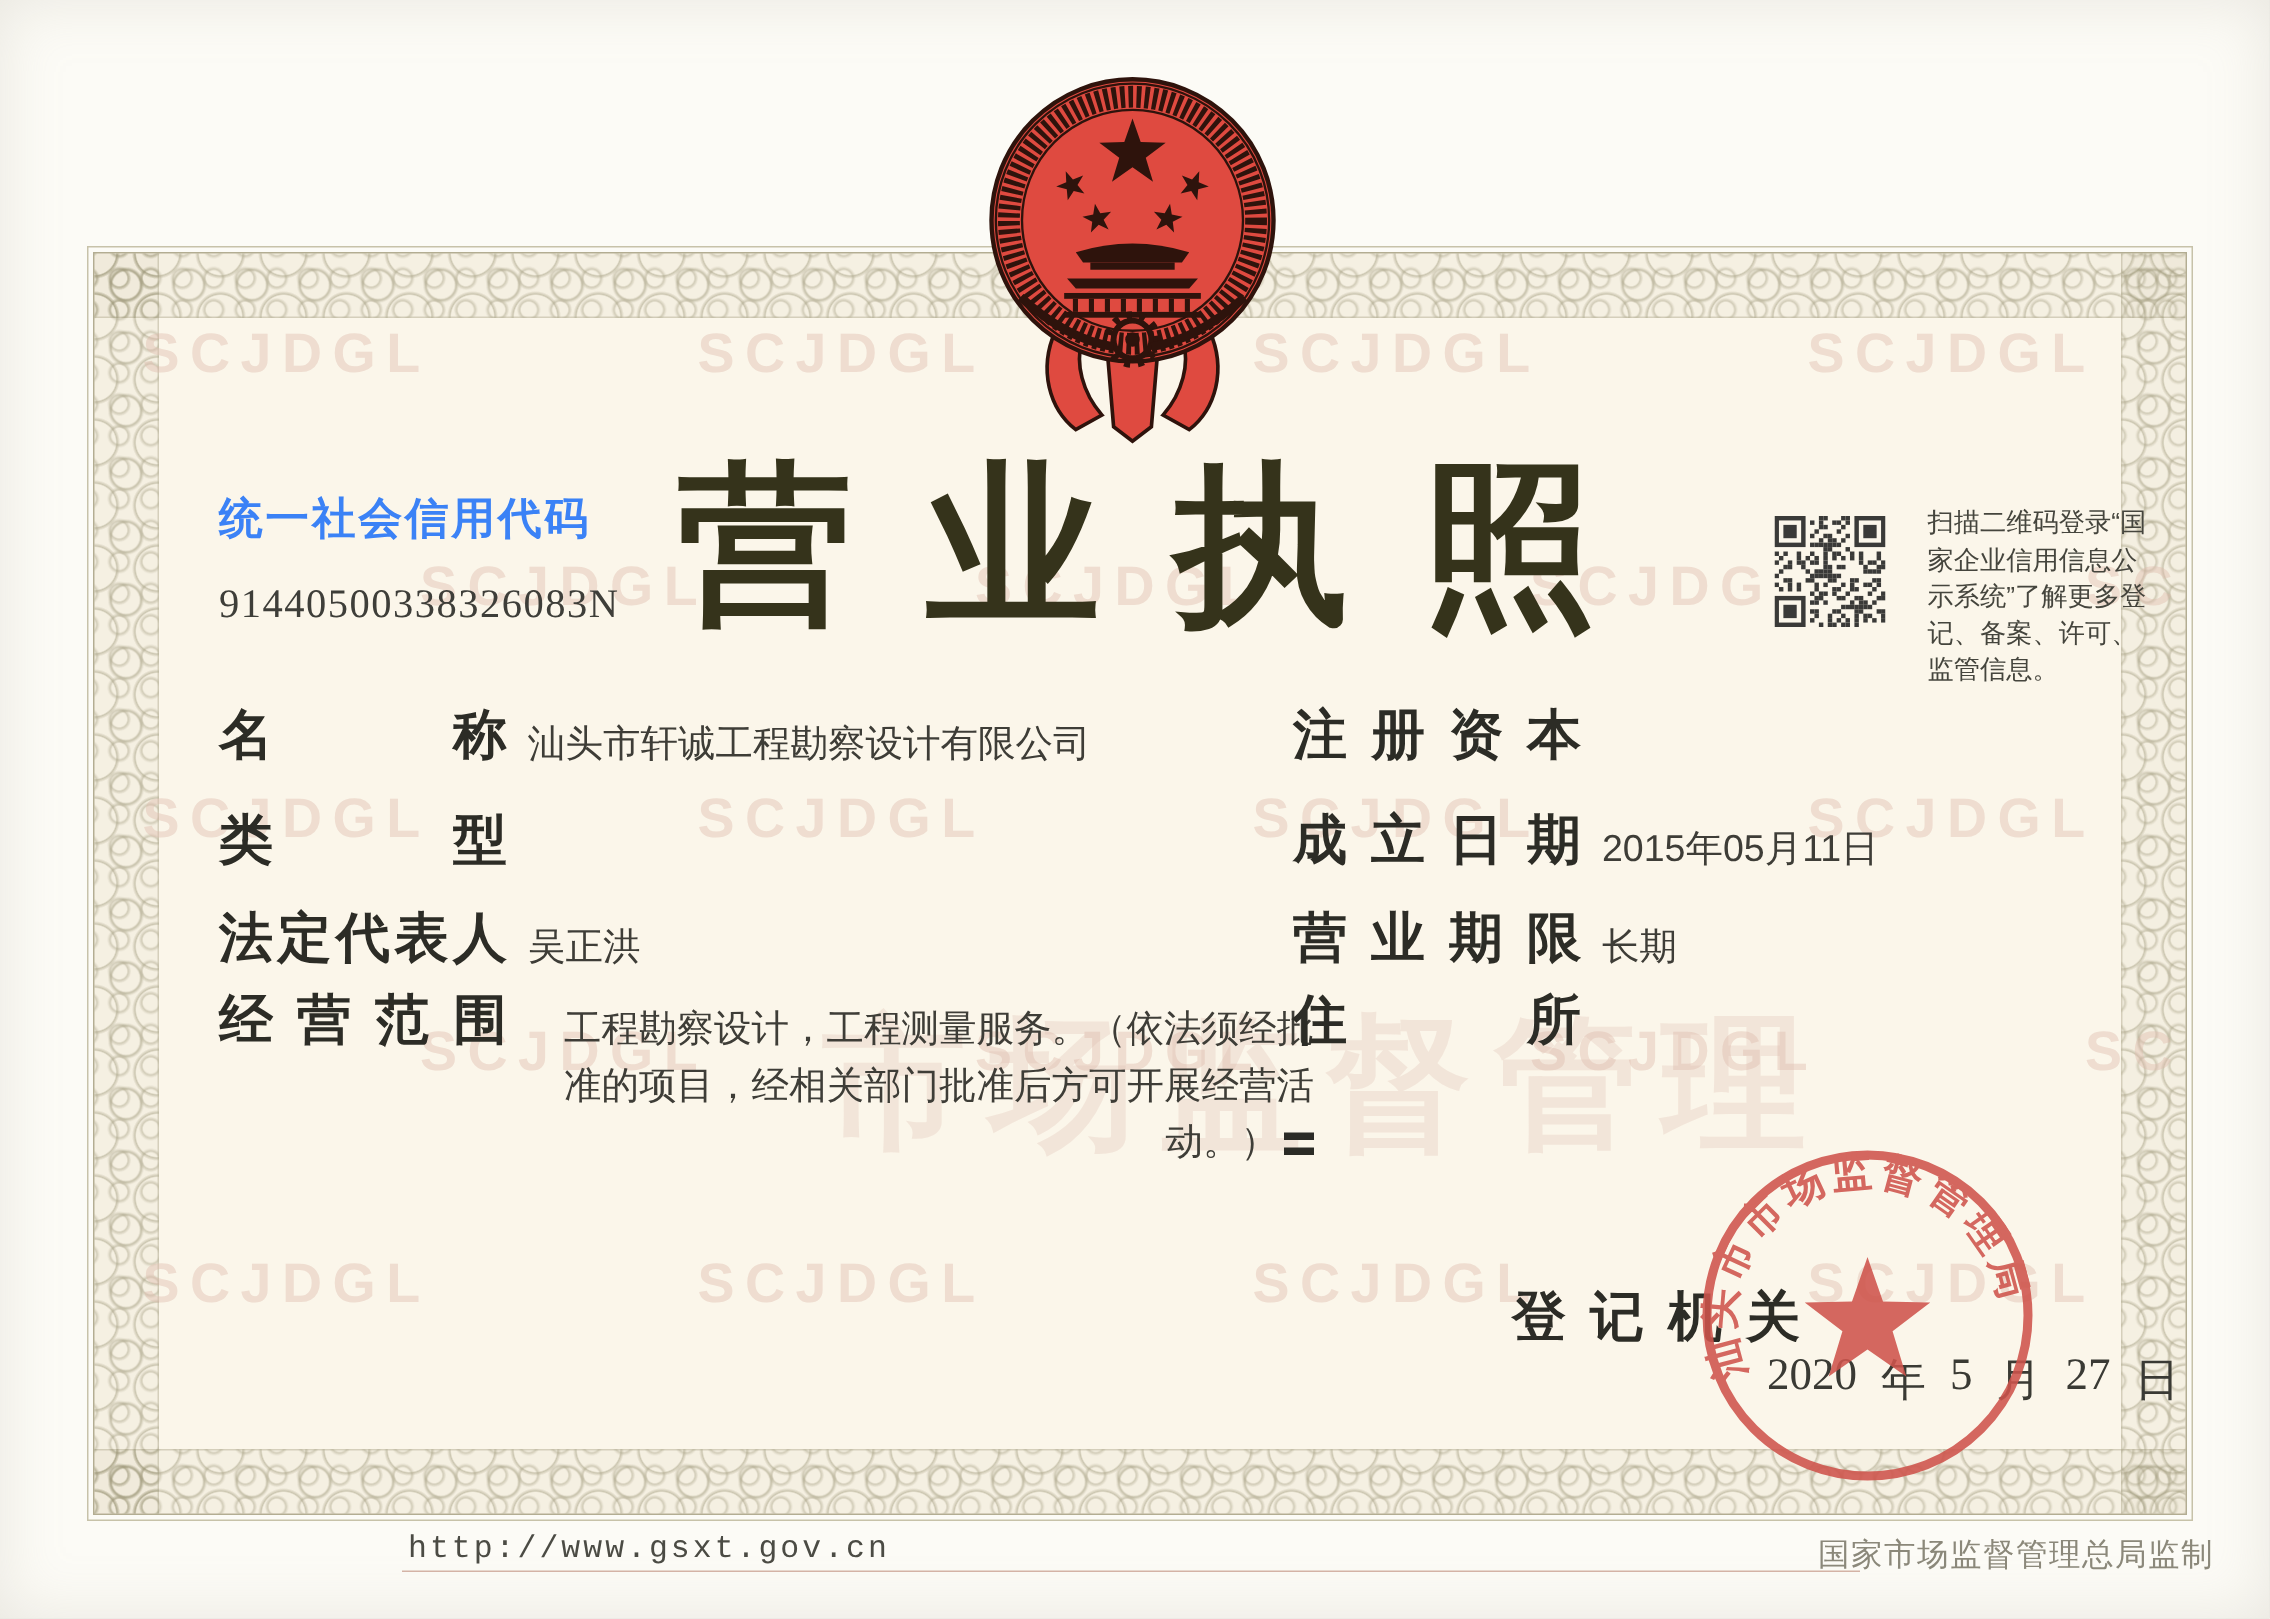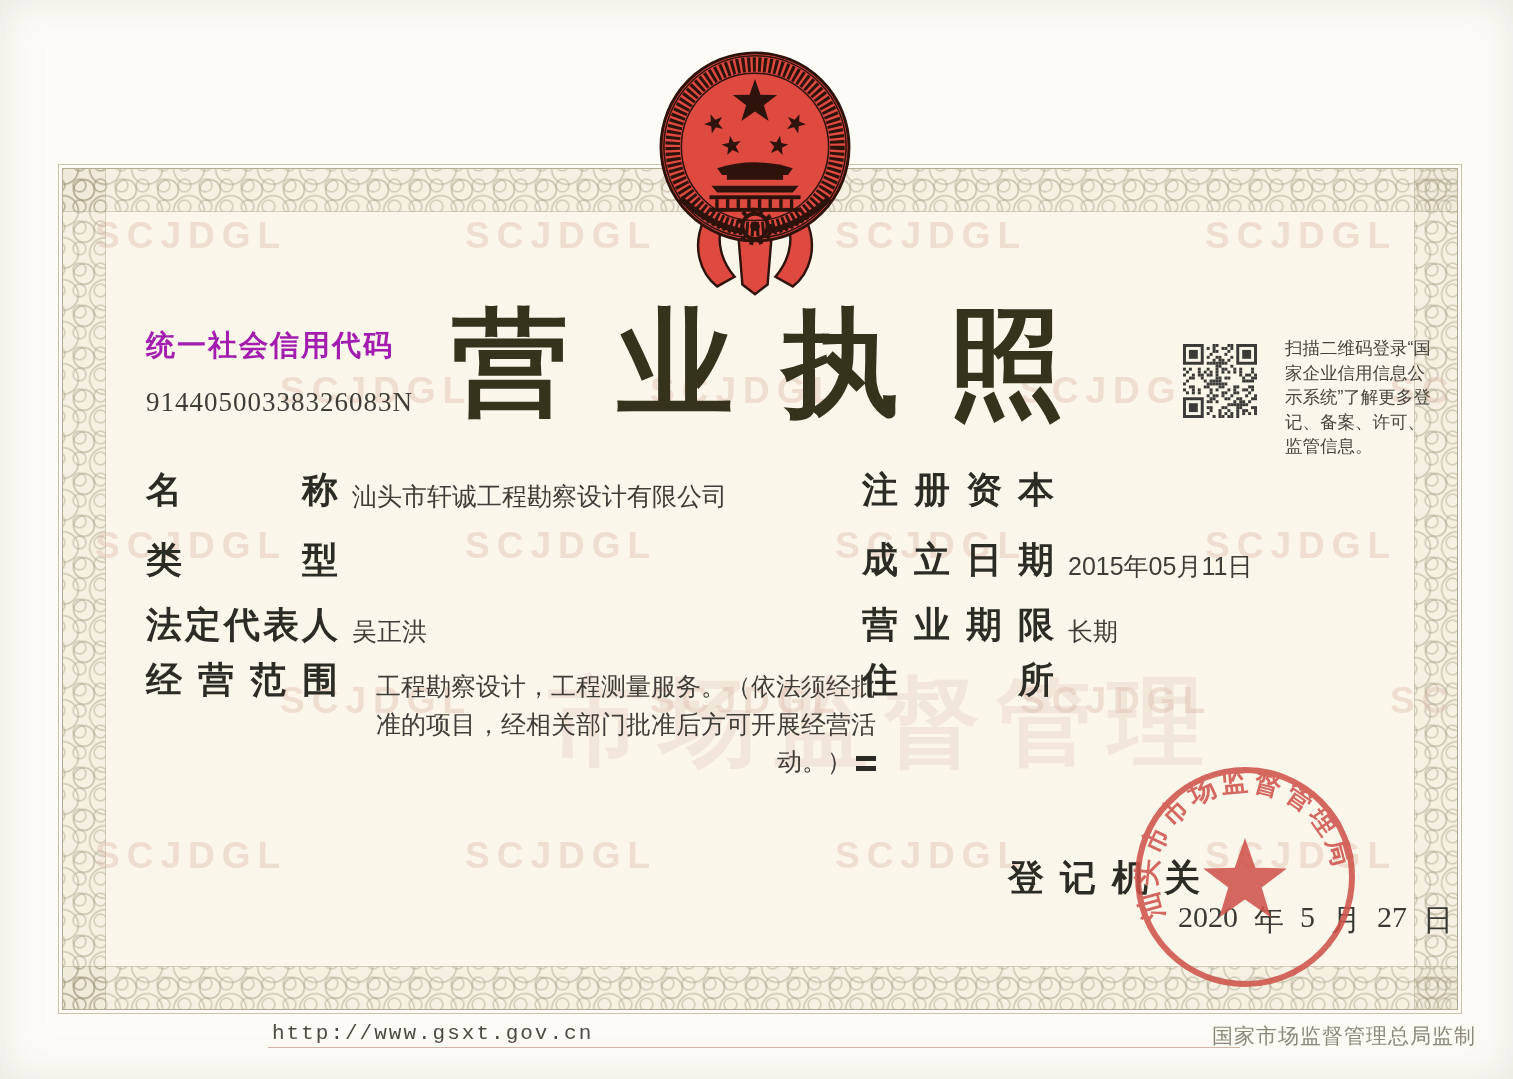--- a/index.html
+++ b/index.html
@@ -32,21 +32,21 @@
   
   #wm-layer{position:absolute;left:70px;top:175px;width:1380px;height:830px;overflow:hidden;pointer-events:none;}
   .wm-tile{position:absolute;font-weight:bold;font-size:37px;letter-spacing:7px;color:rgba(221,186,172,.42);}
   .wm-center{
     position:absolute;left:478px;top:484px;font-size:96px;letter-spacing:16px;white-space:nowrap;
     color:rgba(200,140,130,.16);font-weight:600;
   }
 
   
   .credit{position:absolute;left:146px;top:326px;}
-  .credit-label{font-size:29px;font-weight:700;color:#a21caf;letter-spacing:2px;}
+  .credit-label{font-size:29px;font-weight:700;color:#3b82f6;letter-spacing:2px;}
   .credit-value{margin-top:21px;font-size:27px;color:#3e3e39;font-family:"Liberation Serif","DejaVu Serif",serif;letter-spacing:1px;}
   .title{
     position:absolute;left:452px;top:300px;width:612px;
     font-size:116px;font-weight:800;color:#35331b;line-height:1.1;
     display:flex;justify-content:space-between;
   }
   .emblem{position:absolute;left:652px;top:48px;width:206px;height:252px;z-index:3;}
   .qr-block{position:absolute;left:1183px;top:336px;width:250px;display:flex;gap:16px;}
   .qr-code{width:74px;height:74px;margin-top:8px;flex:none;}
   .qr-caption{margin-left:12px;font-size:17.5px;line-height:1.4;color:#45453d;width:162px;}

